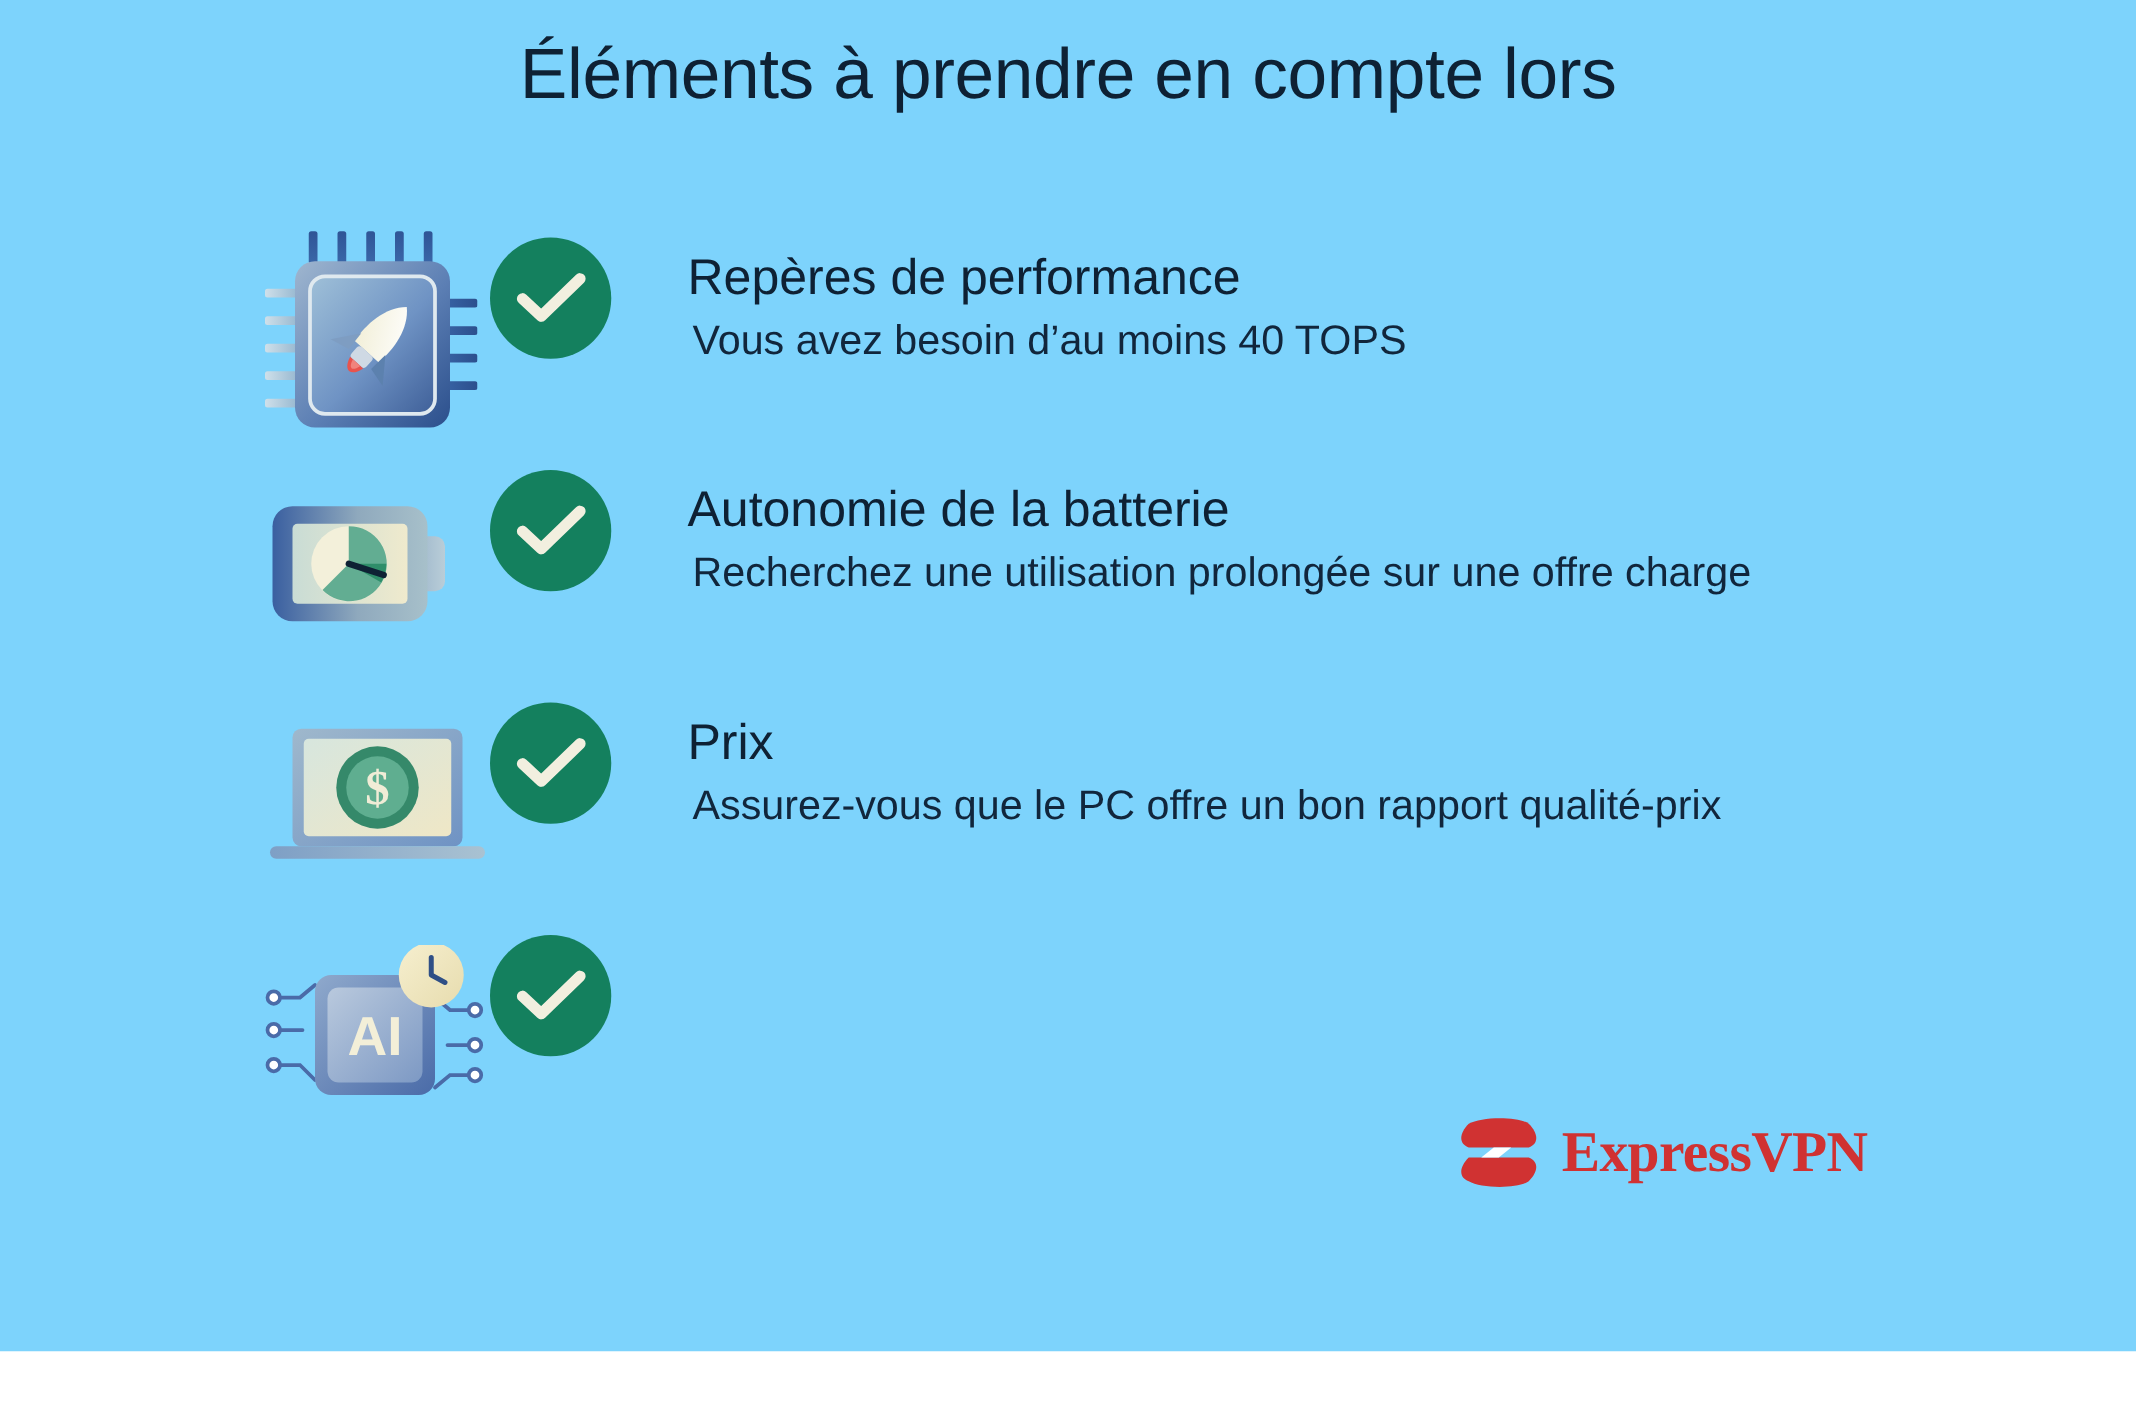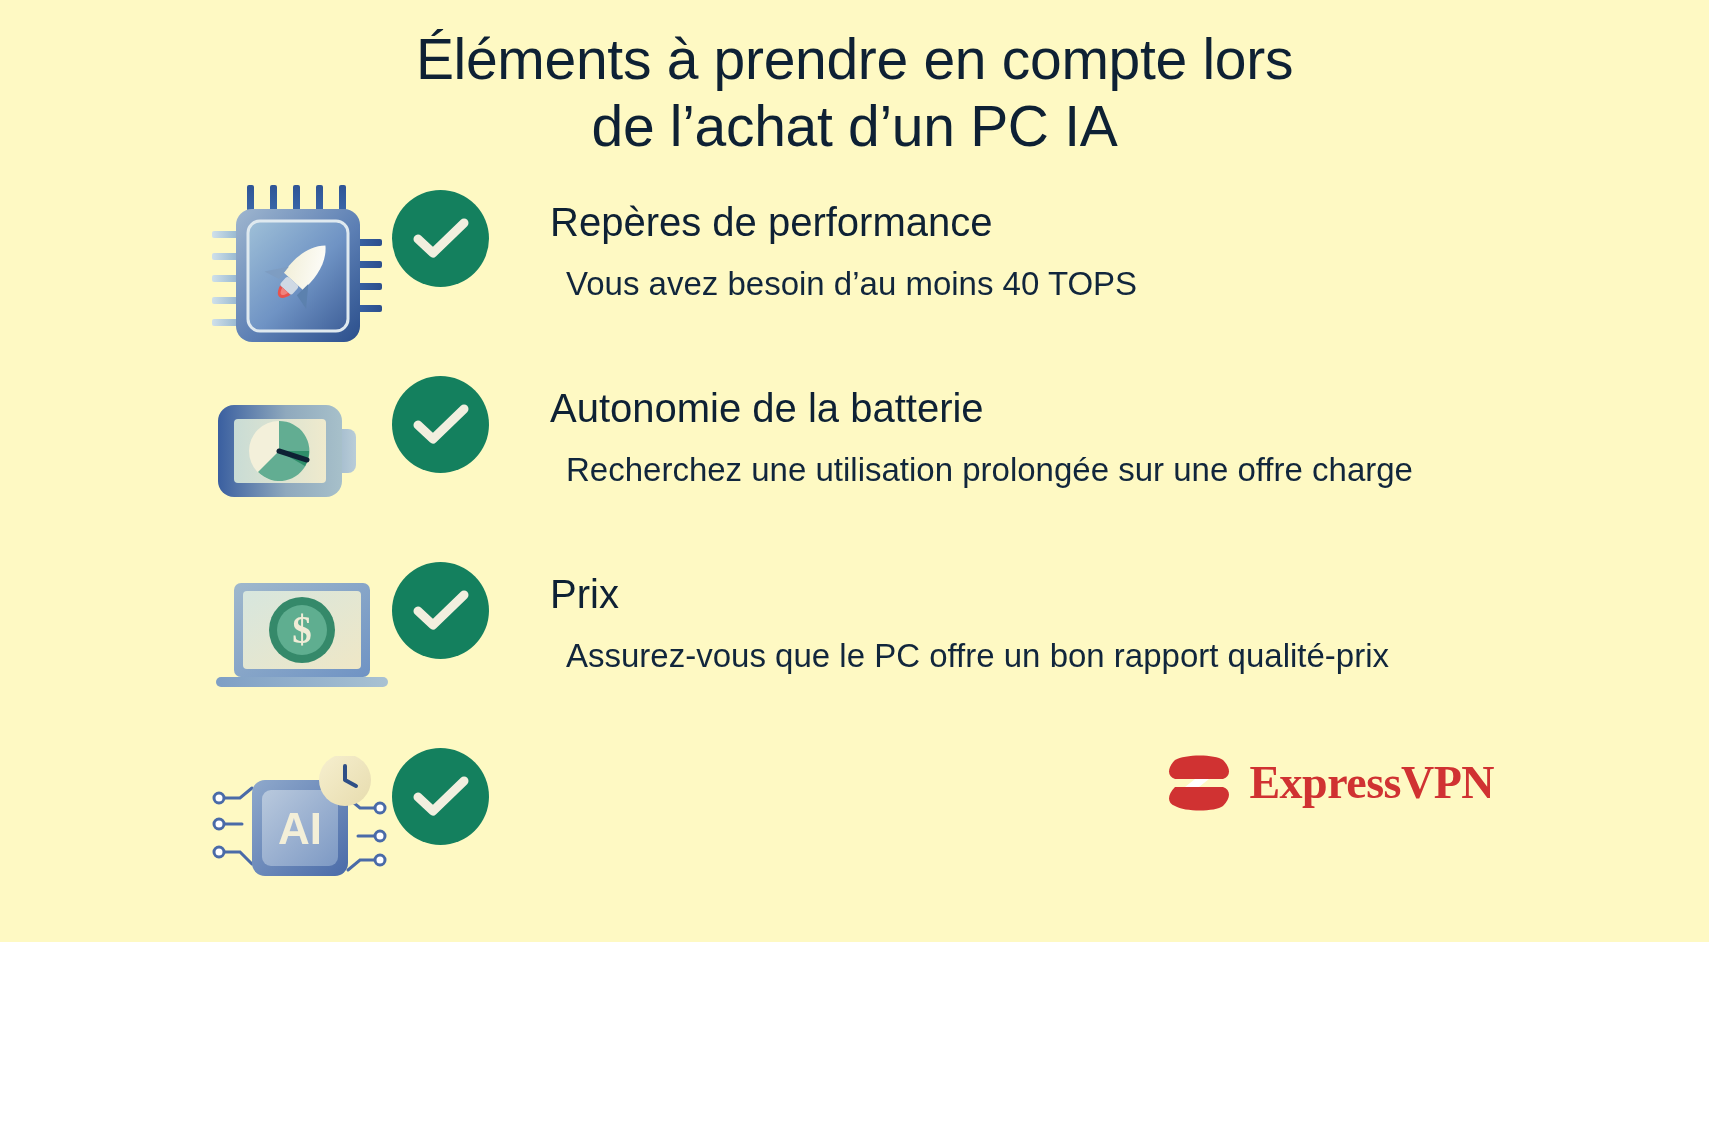--- a/index.html
+++ b/index.html
@@ -11,22 +11,22 @@
     width: 1709px;
     height: 1121px;
     font-family: "Liberation Sans", sans-serif;
     color: #11263c;
     overflow: hidden;
     position: relative;
   }
   .page {
     position: relative;
     width: 1709px;
-    height: 942px;
-    background: #fef9c3;
+    height: 1081px;
+    background: #7dd3fc;
     box-sizing: border-box;
   }
 
   
   .title-block {
     text-align: center;
     padding-top: 26px;
   }
   .title-line {
     font-size: 57px;
@@ -89,21 +89,21 @@
     font-weight: 400;
     color: #0e2134;
     margin: 0 0 4px 0;
     white-space: nowrap;
   }
   .item-desc {
     font-size: 33px;
     line-height: 1.28;
     font-weight: 400;
     color: #11263c;
-    margin: 16px;
+    margin: 4px;
     max-width: 1090px;
   }
 
   
   .art { display:block; }
 
   
   .logo {
     position: absolute;
     right: 215px;
@@ -122,21 +122,20 @@
     line-height: 1;
   }
 </style>
 </head>
 <body>
 
 <div class="page">
 
   <div class="title-block">
     <div class="title-line">Éléments à prendre en compte lors</div>
-    <div class="title-line">de l’achat d’un PC IA</div>
   </div>
 
   <div class="rows">
 
     <div class="row r1">
       <div class="icon-cell">
         <svg class="art" width="170" height="165" viewBox="0 0 170 165">
           <defs>
             <linearGradient id="g1body" x1="0" y1="0" x2="1" y2="1">
               <stop offset="0%" stop-color="#9fb6cf"></stop>

